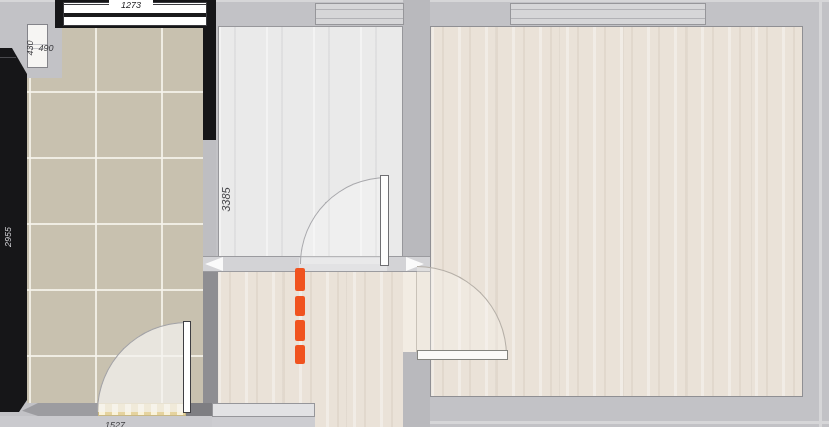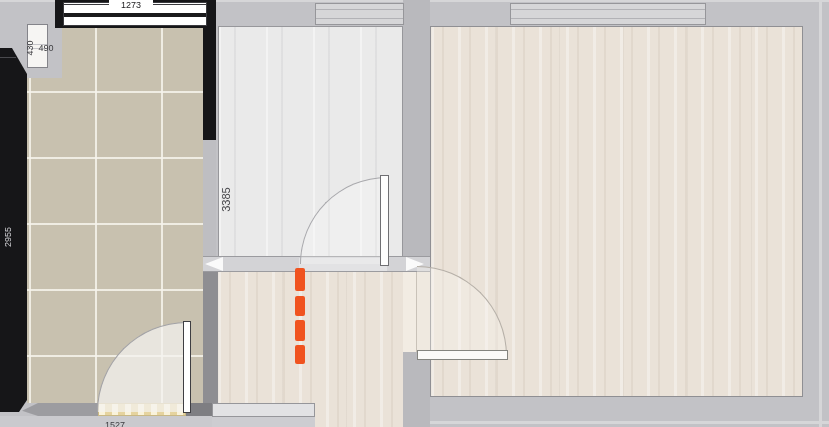--- a/index.html
+++ b/index.html
@@ -1,17 +1,17 @@
 <!DOCTYPE html>
 <html><head>
 <meta charset="utf-8">
 <style>
   html,body{margin:0;padding:0;background:#e8e8e8;}
   #stage{position:relative;width:829px;height:427px;overflow:hidden;
-         background:#C2C2C6;font-family:"Liberation Sans",sans-serif;}
+         background:#C2C2C6;font-family:"Liberation Sans",sans-serif;font-style:italic;}
   #stage *{position:absolute;box-sizing:border-box;}
   .hairline{background:#D6D6D8;}
   
   .floor-tile{
     left:25px;top:26px;width:178px;height:378px;
     background-image:
       linear-gradient(90deg, rgba(246,244,236,.85) 0 2px, rgba(0,0,0,0) 2px),
       linear-gradient(180deg, rgba(246,244,236,.85) 0 2px, rgba(0,0,0,0) 2px),
       linear-gradient(#C8C1AF,#C8C1AF);
     background-size:66px 66px,66px 66px,auto;

